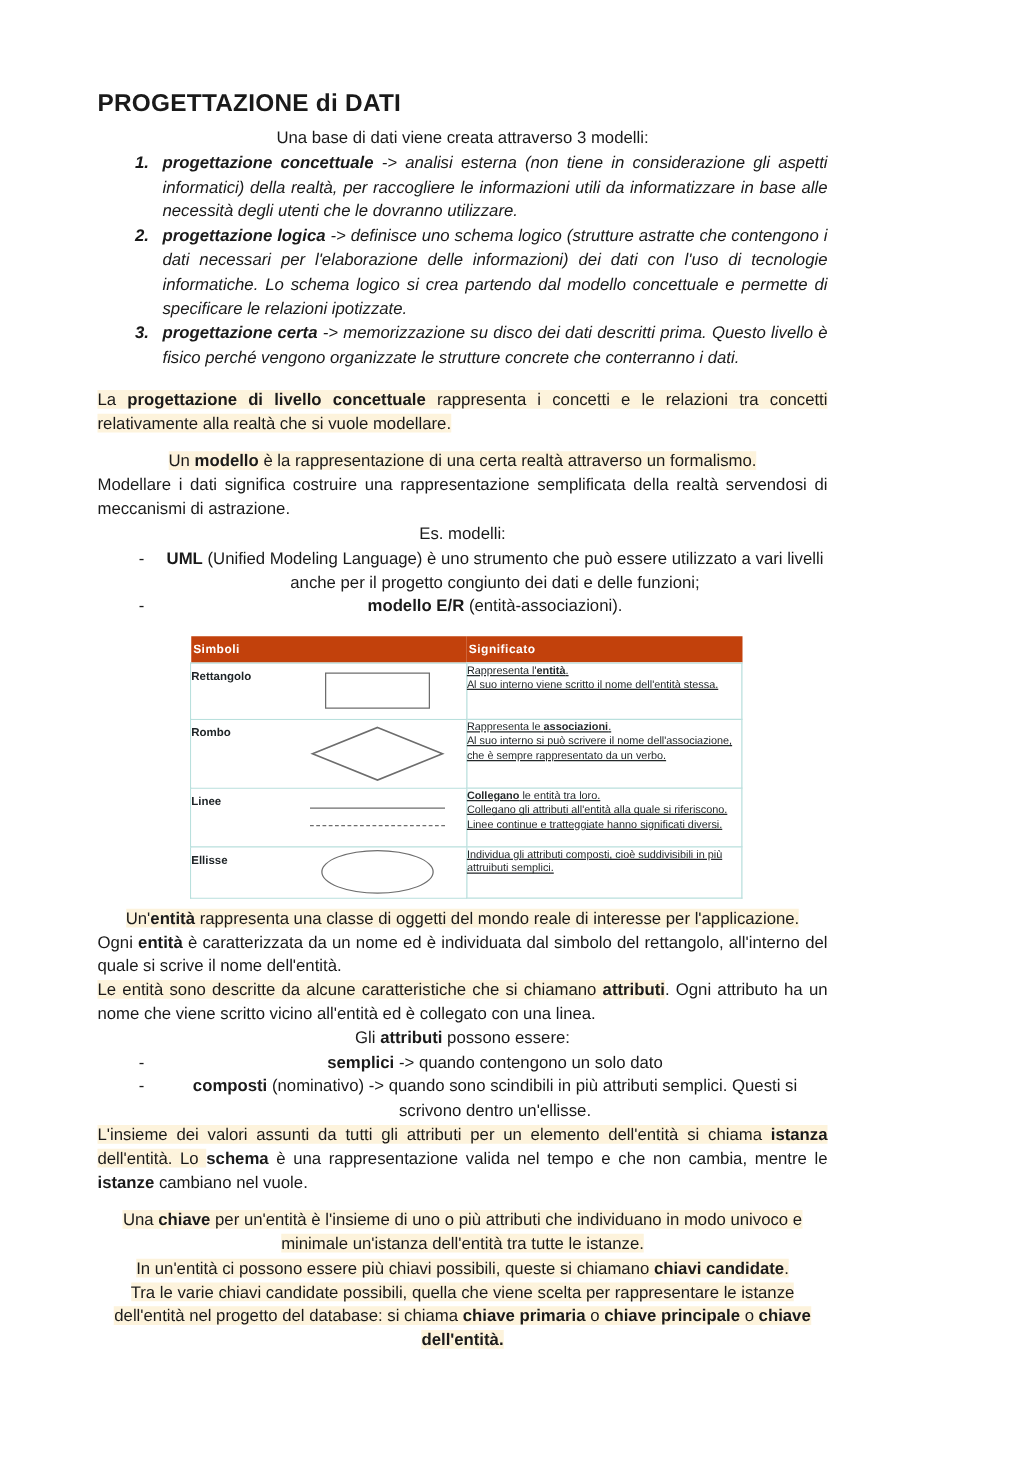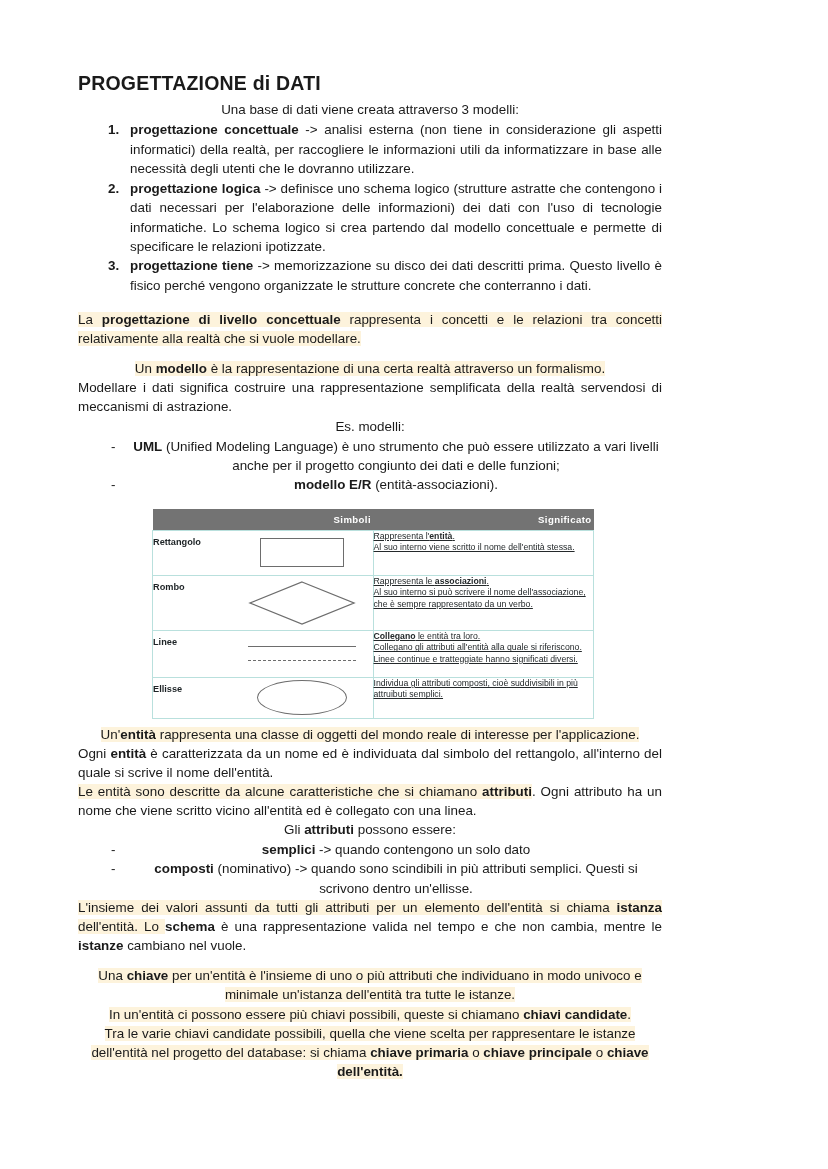--- a/index.html
+++ b/index.html
@@ -39,20 +39,21 @@
   }
   p.para.nojust { text-align: center; }
   .gap-md { height: 11px; }
   .gap-lg { height: 15px; }
 
   ol.numlist {
     margin: 1px 0 0 0;
     padding: 0 0 0 0;
     list-style: none;
     counter-reset: nitem;
+    font-style: italic;
   }
   ol.numlist > li {
     counter-increment: nitem;
     position: relative;
     padding-left: 52px;
     font-size: 13.4px;
     line-height: 1.45;
     text-align: justify;
     margin-bottom: 0px;
   }
@@ -93,26 +94,26 @@
     display: flex;
     justify-content: center;
   }
   table.symtable {
     border-collapse: collapse;
     width: 442px;
     margin-left: 6px;
     table-layout: fixed;
   }
   table.symtable th {
-    background: #737373;
+    background: #c2410c;
     color: #ffffff;
     font-size: 9.6px;
     font-weight: bold;
     letter-spacing: 0.4px;
-    text-align: right;
+    text-align: left;
     padding: 5px 2px 5px 2px;
     border: none;
   }
   table.symtable td {
     border: 1px solid #b9e0dd;
     vertical-align: top;
     background: #ffffff;
     padding: 0;
   }
   td.sym-cell {
@@ -186,21 +187,21 @@
 
 <div class="page">
 
   <h1 class="doc-title">PROGETTAZIONE di DATI</h1>
 
   <p class="para nojust">Una base di dati viene creata attraverso 3 modelli:</p>
 
   <ol class="numlist">
     <li><b>progettazione concettuale</b><span> -&gt; analisi esterna (non tiene in considerazione gli aspetti informatici) della realtà, per raccogliere le informazioni utili da informatizzare in base alle necessità degli utenti che le dovranno utilizzare.</span></li>
     <li><b>progettazione logica</b><span> -&gt; definisce uno schema logico (strutture astratte che contengono i dati necessari per l'elaborazione delle informazioni) dei dati con l'uso di tecnologie informatiche. Lo schema logico si crea partendo dal modello concettuale e permette di specificare le relazioni ipotizzate.</span></li>
-    <li><b>progettazione tiene</b><span>  -&gt; memorizzazione su disco dei dati descritti prima. Questo livello è fisico perché vengono organizzate le strutture concrete che conterranno i dati.</span></li>
+    <li><b>progettazione certa</b><span>  -&gt; memorizzazione su disco dei dati descritti prima. Questo livello è fisico perché vengono organizzate le strutture concrete che conterranno i dati.</span></li>
   </ol>
 
   <div class="gap-lg"></div>
 
   <p class="para"><span class="hl"><span>La </span><b>progettazione di livello concettuale</b><span> rappresenta i concetti e le relazioni tra concetti relativamente alla realtà che si vuole modellare.</span></span></p>
 
   <div class="gap-md"></div>
 
   <p class="para nojust"><span class="hl"><span>Un </span><b>modello</b><span> è la rappresentazione di una certa realtà attraverso un formalismo.</span></span></p>
 

